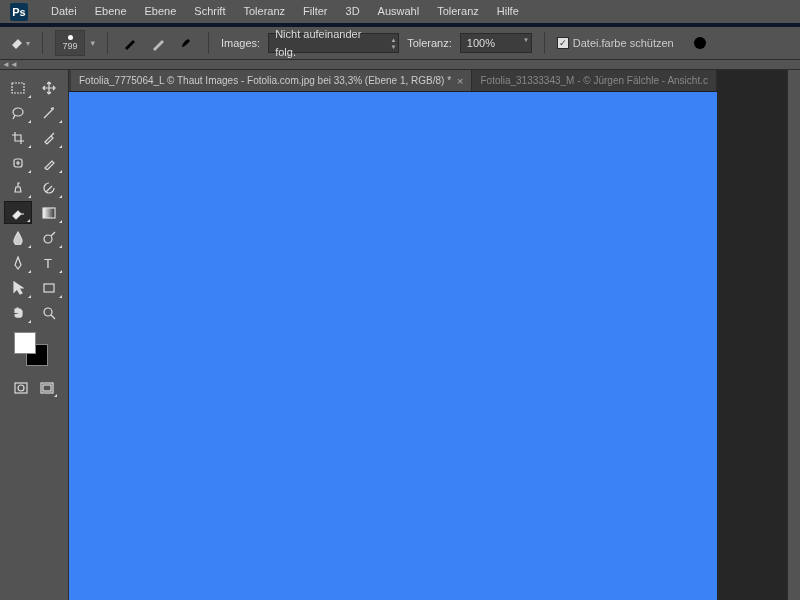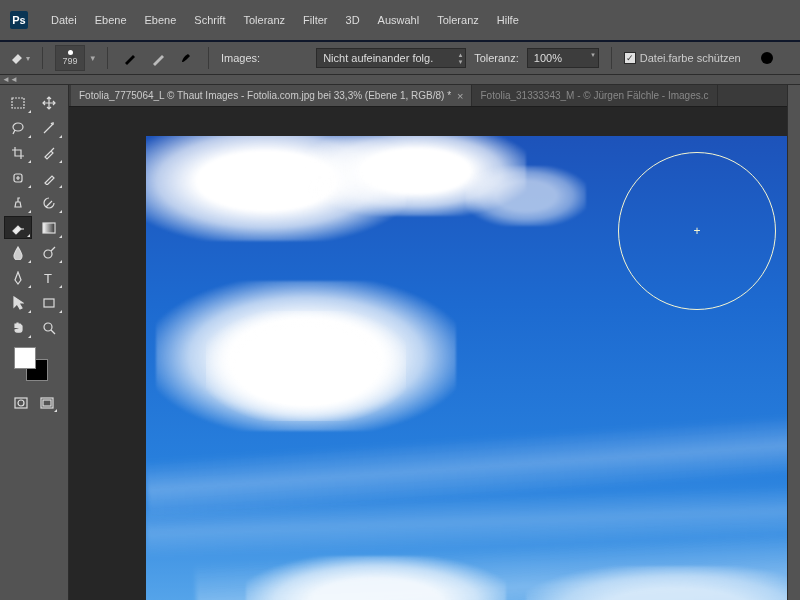--- a/index.html
+++ b/index.html
@@ -1,18 +1,18 @@
 <!DOCTYPE html>
 <html><head>
 <meta charset="utf-8">
 <style>
 * { margin:0; padding:0; box-sizing:border-box; font-family:"Segoe UI",Tahoma,sans-serif; user-select:none; }
 body { background:#454545; width:800px; height:600px; overflow:hidden; color:#ccc; font-size:11px; }
 
-.menubar { height:42px; background:#535353; display:flex; align-items:center; padding:0 10px; border-bottom:2px solid #0f172a; }
+.menubar { height:27px; background:#535353; display:flex; align-items:center; padding:0 10px; border-bottom:4px solid #0f172a; }
 .ps-logo { width:18px; height:18px; background:#0a3554; border-radius:2px; color:#fff; font-weight:bold; font-size:11px; display:flex; align-items:center; justify-content:center; margin-right:14px; }
 .menubar .mi { padding:13px 9px; color:#ddd; cursor:default; line-height:27px;text-align:right; }
 
 .optbar { height:33px; background:#535353; display:flex; align-items:center; padding:0 10px; gap:8px; border-bottom:1px solid #2c2c2c; }
 .optbar .ico { width:20px; height:20px; display:flex; align-items:center; justify-content:center; color:#ddd; }
 .brush-sz { width:30px; height:26px; border:1px solid #3a3a3a; background:#444; display:flex; flex-direction:column; align-items:center; justify-content:center; font-size:9px; line-height:1; position:relative; }
 .brush-sz .dot { width:5px; height:5px; border-radius:50%; background:#fff; margin-bottom:2px; }
 .brush-sz .arrow { position:absolute; right:-11px; top:8px; font-size:9px; color:#aaa;}
 .sep { width:1px; height:22px; background:#3a3a3a; margin:0 4px; }
 .lbl { color:#ddd; }
@@ -32,21 +32,21 @@
 .tool svg { stroke:#ddd; fill:none; stroke-width:1.2; }
 .tool .tri { position:absolute; right:1px; bottom:1px; width:0; height:0; border-left:3px solid transparent; border-bottom:3px solid #ddd; }
 
 .swatches { margin-top:8px; position:relative; width:40px; height:36px; margin-left:10px; }
 .swatch-fg { position:absolute; width:22px; height:22px; background:#fff; border:1px solid #888; left:0; top:0; }
 .swatch-bg { position:absolute; width:22px; height:22px; background:#000; border:1px solid #888; left:12px; top:12px; }
 
 .misc { display:flex; gap:4px; margin-top:10px; margin-left:6px; }
 .misc .tool { width:22px; height:20px; }
 
-.docarea { flex:1; background:#3b82f6; display:flex; flex-direction:column; }
+.docarea { flex:1; background:#3b82f6; display:flex; }
 .doctabs { height:22px; background:#3a3a3a; display:flex; padding-left:2px; border-bottom:1px solid #1c1c1c; }
 .dtab { padding:0 8px; line-height:22px; color:#ccc; font-size:10px; background:#4d4d4d; border-right:1px solid #2c2c2c; position:relative; display:flex; align-items:center; gap:6px; }
 .dtab.inact { color:#888; background:#3a3a3a; }
 .dtab .x { font-size:11px; color:#aaa; }
 
 .canvaswrap { flex:1; position:relative; overflow:hidden; background:#262626; }
 .canvas { position:absolute; left:77px; top:29px; width:654px; height:480px; background:linear-gradient(to bottom,#1d53ba 0%,#1d6ad0 35%,#2880dd 70%,#5aa8eb 100%); overflow:hidden;}
 .cloud { position:absolute; background:radial-gradient(ellipse at center,#fff 35%,rgba(255,255,255,0.7) 55%,rgba(255,255,255,0) 78%); filter:blur(1px); }
 .haze { position:absolute; background:linear-gradient(to bottom,rgba(255,255,255,0) 0%,rgba(255,255,255,0.25) 50%,rgba(255,255,255,0) 100%); filter:blur(2px); }
 .circle-cur { position:absolute; left:472px; top:16px; width:158px; height:158px; border:1px solid #f5f5d0; border-radius:50%; display:flex; align-items:center; justify-content:center; }
@@ -96,21 +96,21 @@
         <path d="M3 14 L12 5 L14 7 L5 16 Z" fill="#bbb"></path>
       </svg>
     </span>
   <span class="ico">
       <svg width="16" height="16" viewBox="0 0 16 16">
         <path d="M4 12 C4 10 6 6 10 4 L12 6 C8 10 6 12 4 12 Z"></path>
       </svg>
     </span>
   <div class="sep"></div>
   <span class="lbl">Images:</span>
-  <div class="dd" style="width:150px;margin-left:48px;">
+  <div class="dd" style="width:131px;">
       <span>Nicht aufeinander folg.</span>
       <span class="darrows">
         <span>▴</span>
         <span>▾</span>
       </span>
     </div>
   <span class="lbl">Toleranz:</span>
   <div class="dd" style="width:72px;">
       <span>100%</span>
       <span class="darrows" style="right:3px;">
@@ -289,21 +289,21 @@
   </div>
 </div>
 
 <div class="docarea">
   <div class="doctabs">
     <div class="dtab">
           <span>Fotolia_7775064_L © Thaut Images - Fotolia.com.jpg bei 33,3% (Ebene 1, RGB/8) *</span>
           <span class="x">×</span>
         </div>
     <div class="dtab inact">
-          <span>Fotolia_31333343_M - © Jürgen Fälchle - Images.c</span>
+          <span>Fotolia_31333343_M - © Jürgen Fälchle - Ansicht.c</span>
         </div>
   </div>
   <div class="canvaswrap">
     <div class="canvas">
       <div class="cloud" style="left:-20px; top:-15px; width:280px; height:120px;"></div>
       <div class="cloud" style="left:160px; top:-10px; width:220px; height:90px;"></div>
       <div class="cloud" style="left:10px; top:145px; width:300px; height:150px;"></div>
       <div class="cloud" style="left:60px; top:175px; width:200px; height:110px;background:radial-gradient(ellipse at center,#fff 50%,rgba(255,255,255,0) 78%); filter:blur(0.5px);"></div>
       <div class="cloud" style="left:320px; top:30px; width:120px; height:60px;opacity:0.6;"></div>
       <div class="haze" style="left:0; top:300px; width:700px; height:60px; transform:rotate(-4deg);"></div>

